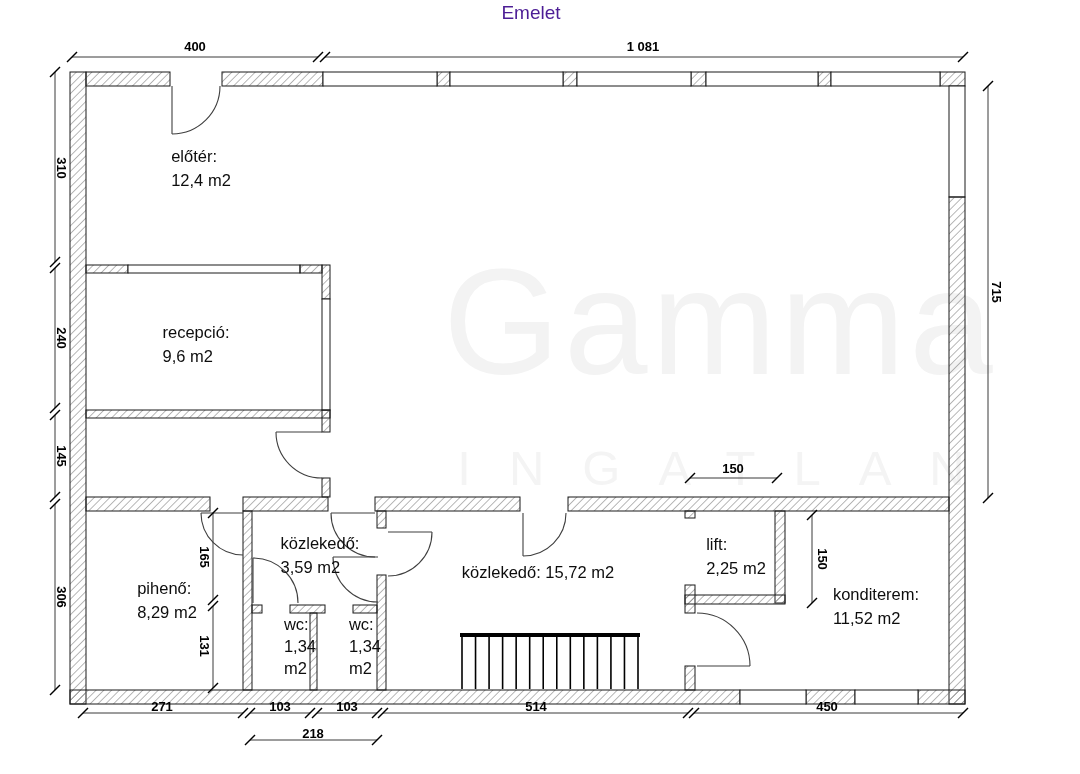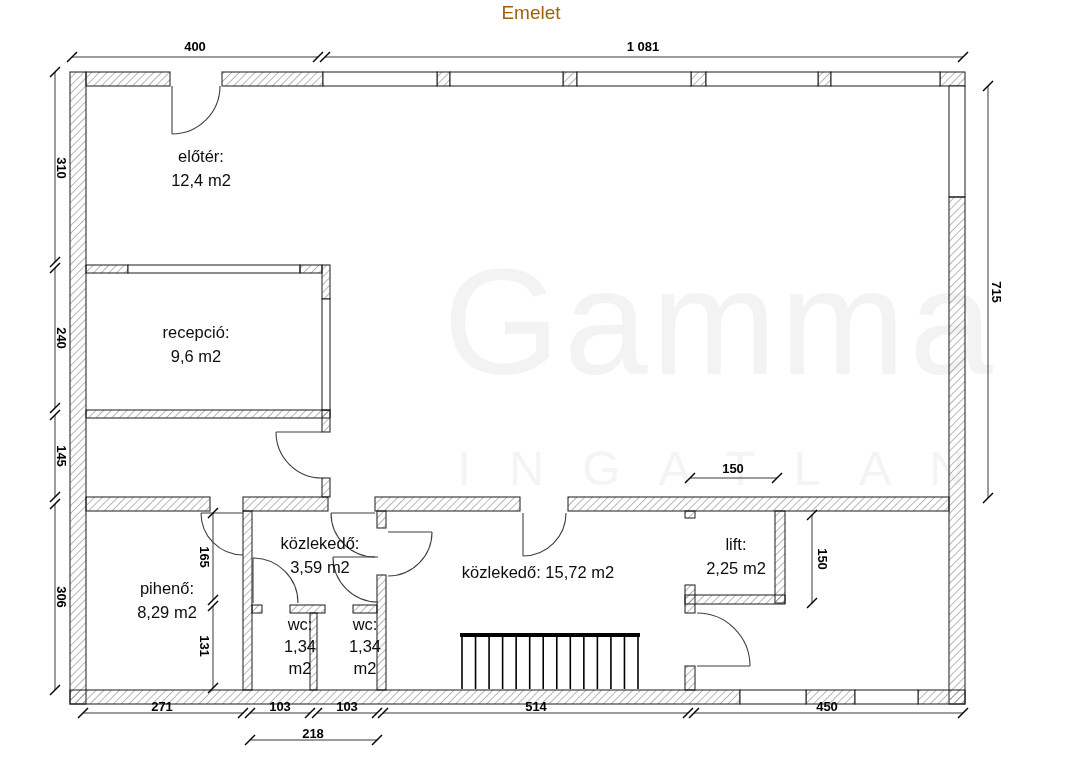--- a/index.html
+++ b/index.html
@@ -1,25 +1,25 @@
 <!DOCTYPE html>
 <html><head>
 <meta charset="utf-8">
 <style>
   html,body{margin:0;padding:0;background:#fff;}
   #canvas{position:relative;width:1080px;height:774px;background:#fff;overflow:hidden;
           font-family:"Liberation Sans",sans-serif;color:#111;}
-  .lbl{position:absolute;transform:translate(-50%,-50%);text-align:center;
+  .lbl{position:absolute;transform:translate(-50%,-50%);text-align:left;
        font-size:16.5px;line-height:24px;color:#0d0d0d;white-space:nowrap;}
   .lbl.small{line-height:22px;margin-left:20px;}
   .dimlbl{position:absolute;transform:translate(-50%,-50%);font-size:13px;font-weight:700;
           color:#000;white-space:nowrap;}
   .dimlbl.rot{transform:translate(-50%,-50%) rotate(90deg);}
   #title{position:absolute;left:531px;top:13px;transform:translate(-50%,-50%);
-         font-size:19px;color:#a16207;}
+         font-size:19px;color:#4c1d95;}
   .wm-word{position:absolute;left:720px;top:322px;transform:translate(-50%,-50%);
            font-size:150px;font-weight:500;color:#f3f3f3;letter-spacing:4px;}
   .wm-sub{position:absolute;left:730px;top:468px;transform:translate(-50%,-50%);
           font-size:49px;font-weight:400;color:#f4f4f4;letter-spacing:38px;}
   svg{position:absolute;left:0;top:0;}
   .wall{fill:url(#hatch);stroke:#1a1a1a;stroke-width:1;}
   .thin{fill:#ffffff;stroke:#1a1a1a;stroke-width:1;}
   .win{fill:#ffffff;stroke:#1a1a1a;stroke-width:1;}
   .dim{stroke:#3a3a3a;stroke-width:1;}
   .tick{stroke:#000;stroke-width:1.4;}
@@ -231,20 +231,24 @@
       <div>1,34</div>
       <div>m2</div>
   </div>
   <div class="lbl" style="left:538px;top:572px">
     <div>közlekedő: 15,72 m2</div>
   </div>
   <div class="lbl" style="left:736px;top:556px">
     <div>lift:</div>
       <div>2,25 m2</div>
   </div>
+  <div class="lbl" style="left:876px;top:606px">
+    <div>konditerem:</div>
+      <div>11,52 m2</div>
+  </div>
 
   <div class="dimlbl" style="left:195px;top:46px">400</div>
   <div class="dimlbl" style="left:643px;top:46px">1 081</div>
   <div class="dimlbl rot" style="left:61px;top:168px">310</div>
   <div class="dimlbl rot" style="left:61px;top:338px">240</div>
   <div class="dimlbl rot" style="left:61px;top:456px">145</div>
   <div class="dimlbl rot" style="left:61px;top:597px">306</div>
   <div class="dimlbl rot" style="left:996px;top:292px">715</div>
   <div class="dimlbl" style="left:162px;top:706px">271</div>
   <div class="dimlbl" style="left:280px;top:706px">103</div>

